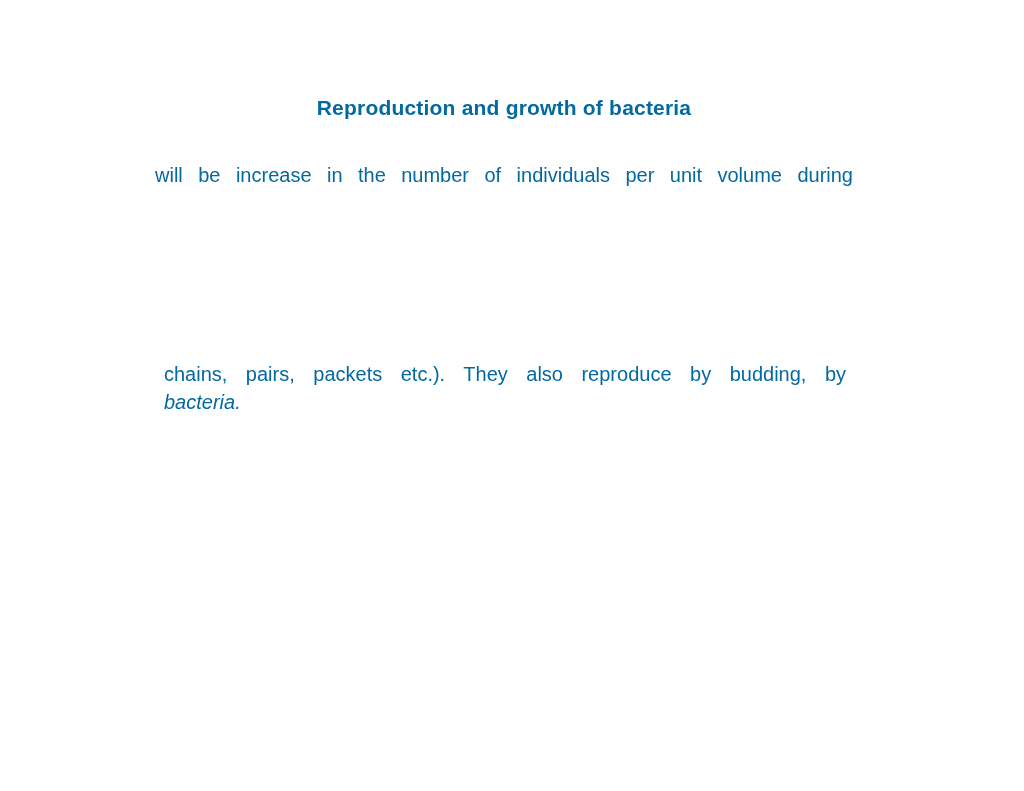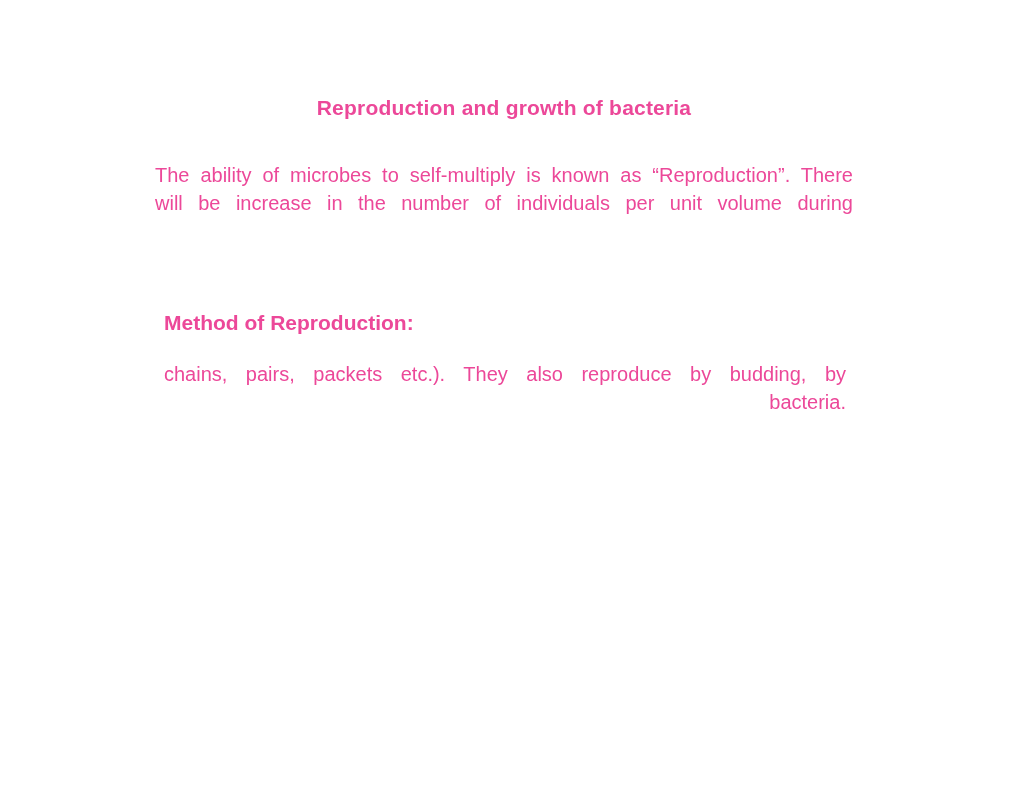--- a/index.html
+++ b/index.html
@@ -5,21 +5,21 @@
   html, body {
     margin: 0;
     padding: 0;
     background: #ffffff;
   }
   .page {
     position: relative;
     width: 1024px;
     height: 649px;
     background: #ffffff;
-    color: #ec4899;
+    color: #0369a1;
     font-family: "Liberation Sans", sans-serif;
     overflow: hidden;
   }
   .title {
     position: absolute;
     left: 155px;
     top: 96px;
     width: 698px;
     margin: 0;
     text-align: center;
@@ -48,36 +48,35 @@
   .p2 {
     left: 164px;
     top: 360px;
     width: 682px;
   }
   .line {
     text-align: justify;
     text-align-last: justify;
   }
   .line.last {
-    text-align: right;
+    text-align: left;
     text-align-last: auto;
+    font-style: italic;
   }
 </style>
 </head>
 <body>
 
 <div class="page">
 
   <h1 class="title">Reproduction and growth of bacteria</h1>
 
   <div class="para p1">
-    <div class="line">The ability of microbes to self-multiply is known as “Reproduction”. There</div>
     <div class="line">will be increase in the number of individuals per unit volume during</div>
   </div>
 
-  <h2 class="heading">Method of Reproduction:</h2>
 
   <div class="para p2">
     <div class="line">chains, pairs, packets etc.). They also reproduce by budding, by</div>
     <div class="line last">bacteria.</div>
   </div>
 
 </div>
 
 </body></html>

